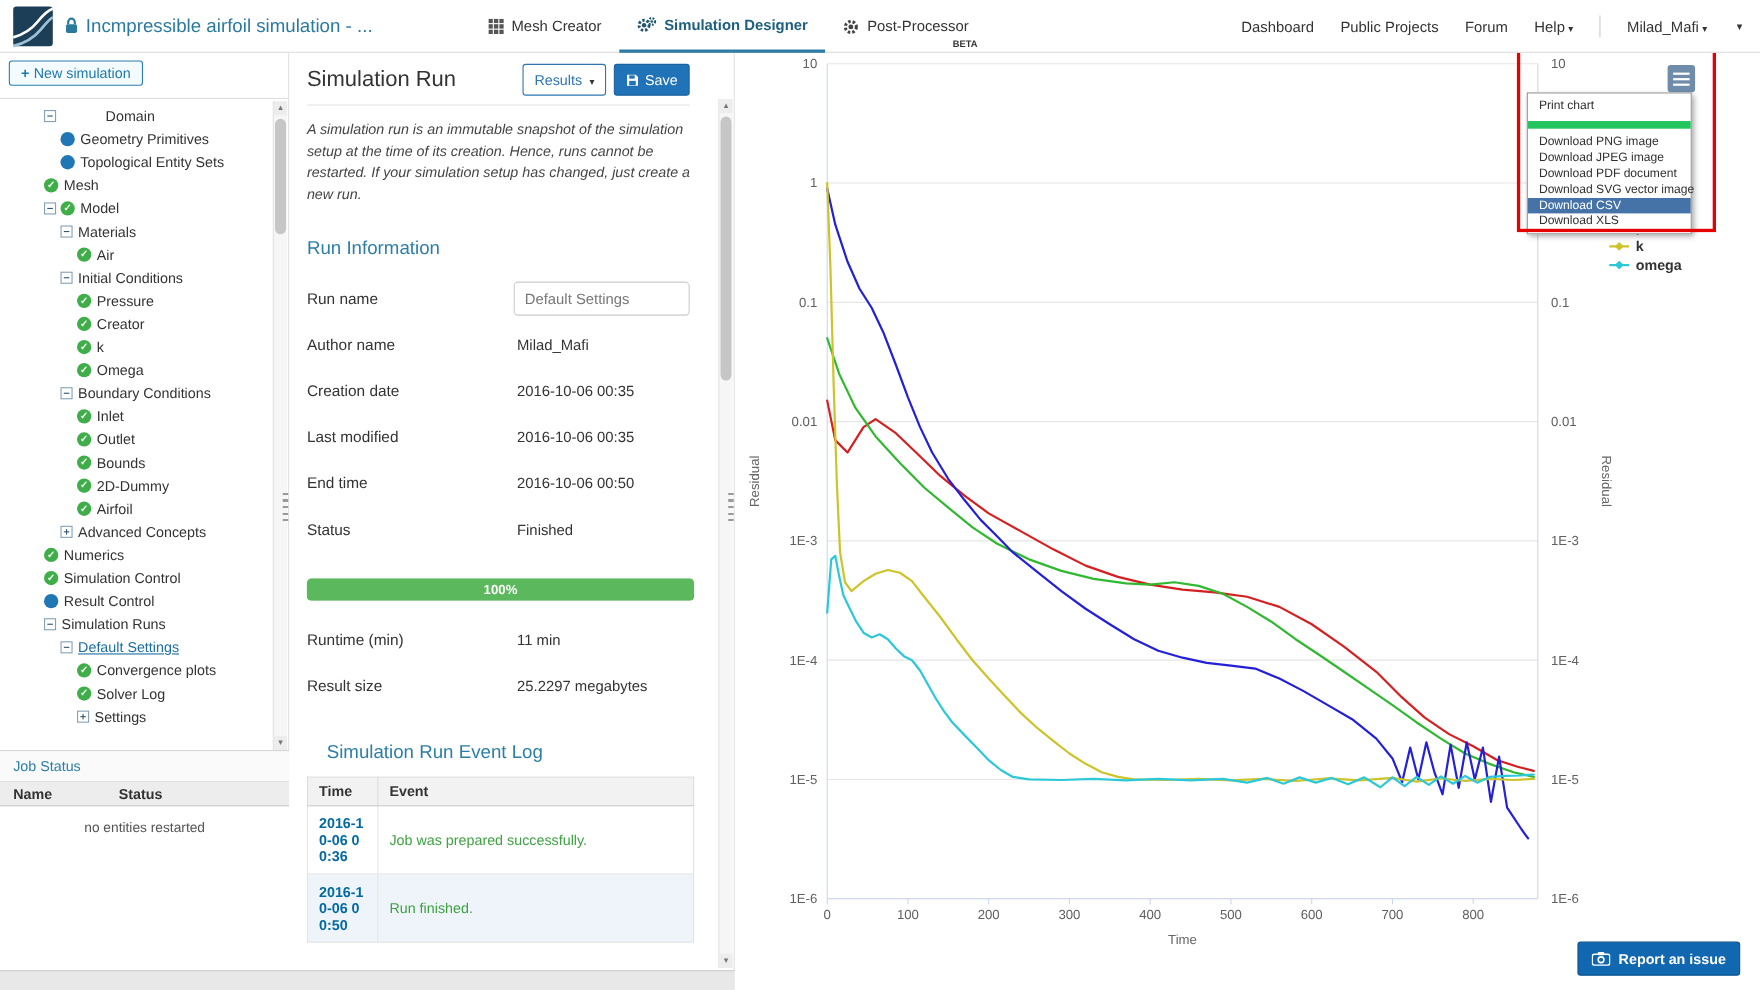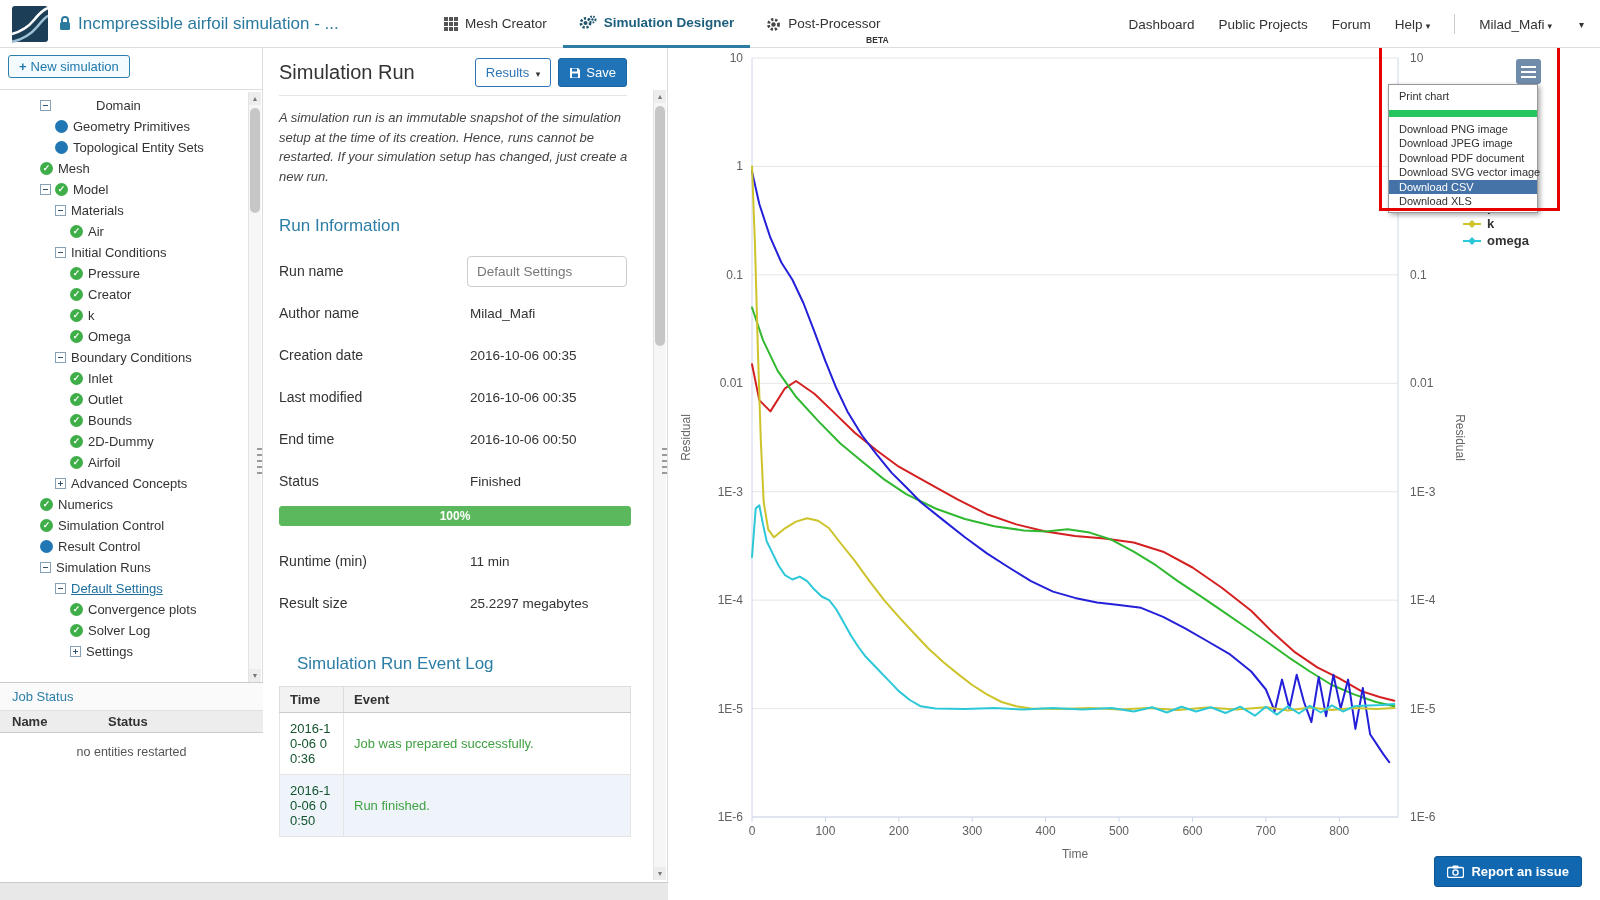--- a/index.html
+++ b/index.html
@@ -74,31 +74,31 @@
   #panel-hr { border-bottom:1px solid #e5e5e5; margin-bottom:12px; }
   #run-desc { font-style:italic; font-size:13px; color:#444; line-height:1.5; width:358px; }
   .section-heading { font-size:17px; font-weight:400; color:#2d7ea6; }
   #run-info-heading { margin-top:30px; }
   #run-fields, #run-fields2 { margin-top:14px; }
   .field-row { display:flex; align-items:center; height:42px; }
   .f-label { width:191px; font-size:14px; color:#333; }
   .f-value { font-size:13.5px; color:#333; }
   .f-input { width:160px; height:31px; border:1px solid #ccc; border-radius:4px; padding:0 9px;
     font-size:13.5px; color:#777; font-family:inherit; }
-  #progress-wrap { margin-top:4px; width:352px; height:20px; border-radius:4px; background:#5cb85c;
+  #progress-wrap { margin-top:24px; width:352px; height:20px; border-radius:4px; background:#5cb85c;
     position:relative; overflow:hidden; }
   #progress-bar { position:absolute; left:0; top:0; bottom:0; background:#5cb85c; }
   #progress-label { position:absolute; inset:0; text-align:center; color:#fff; font-size:12px;
     font-weight:700; line-height:20px; }
   #event-heading { margin-top:30px;margin-left:18px; }
   #event-table { margin-top:12px; width:352px; border-collapse:collapse; font-size:13px; }
   #event-table th { background:#f2f2f2; border:1px solid #ddd; border-bottom:1px solid #ccc;
     text-align:left; padding:5px 10px; font-weight:700; }
   #event-table td { border:1px solid #e4e4e4; padding:8px 10px; vertical-align:middle; }
-  #event-table td.time { width:64px; word-break:break-all; color:#14532d; }
+  #event-table td.time { width:64px; word-break:break-all; color:#0369a1;font-weight:bold; }
   #event-table td.event { color:#3fa142; }
   #event-table tr.alt { background:#eef4fa; }
   #panel-scroll { right:1px; top:42px; bottom:2px; }
 
   #bottom-strip { position:absolute; left:0; top:882px; width:668px; height:18px;
     background:#e8e8e8; border-top:1px solid #ccc; }
 
   
   #chart-area { position:absolute; left:668px; top:48px; right:0; bottom:0; background:#fff; }
   #chart-svg { position:absolute; left:0; top:-8px; }

